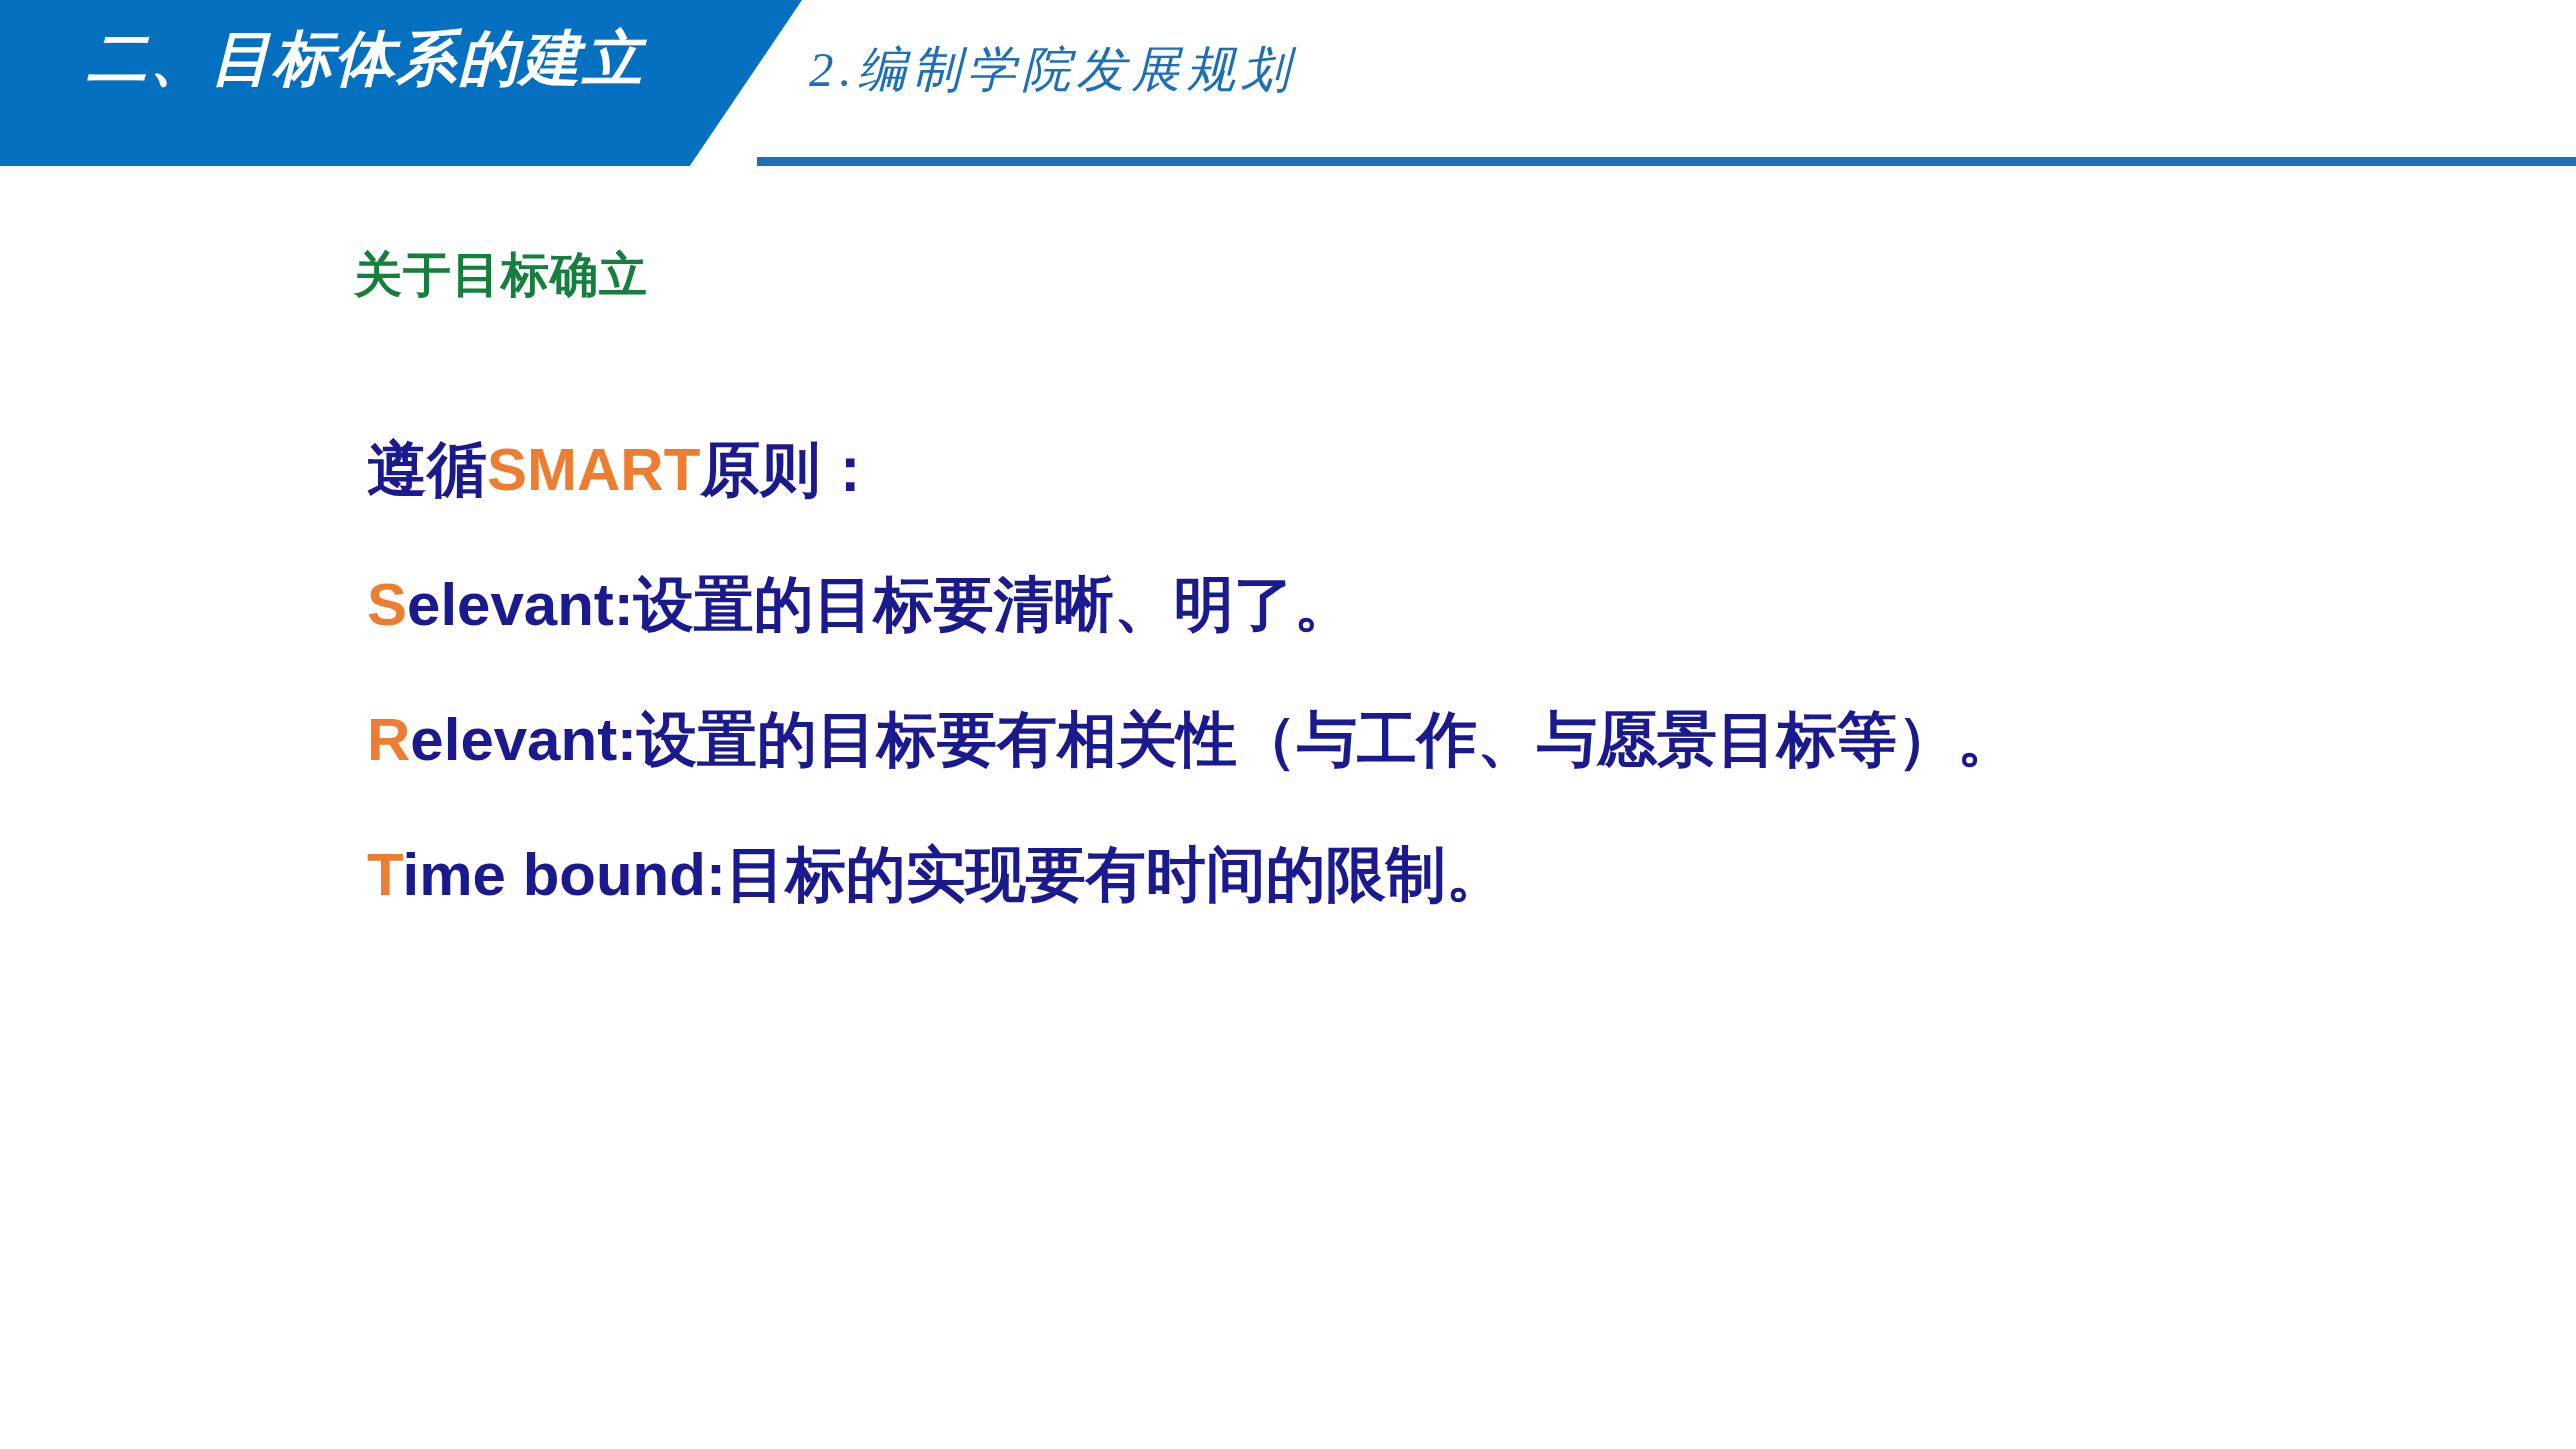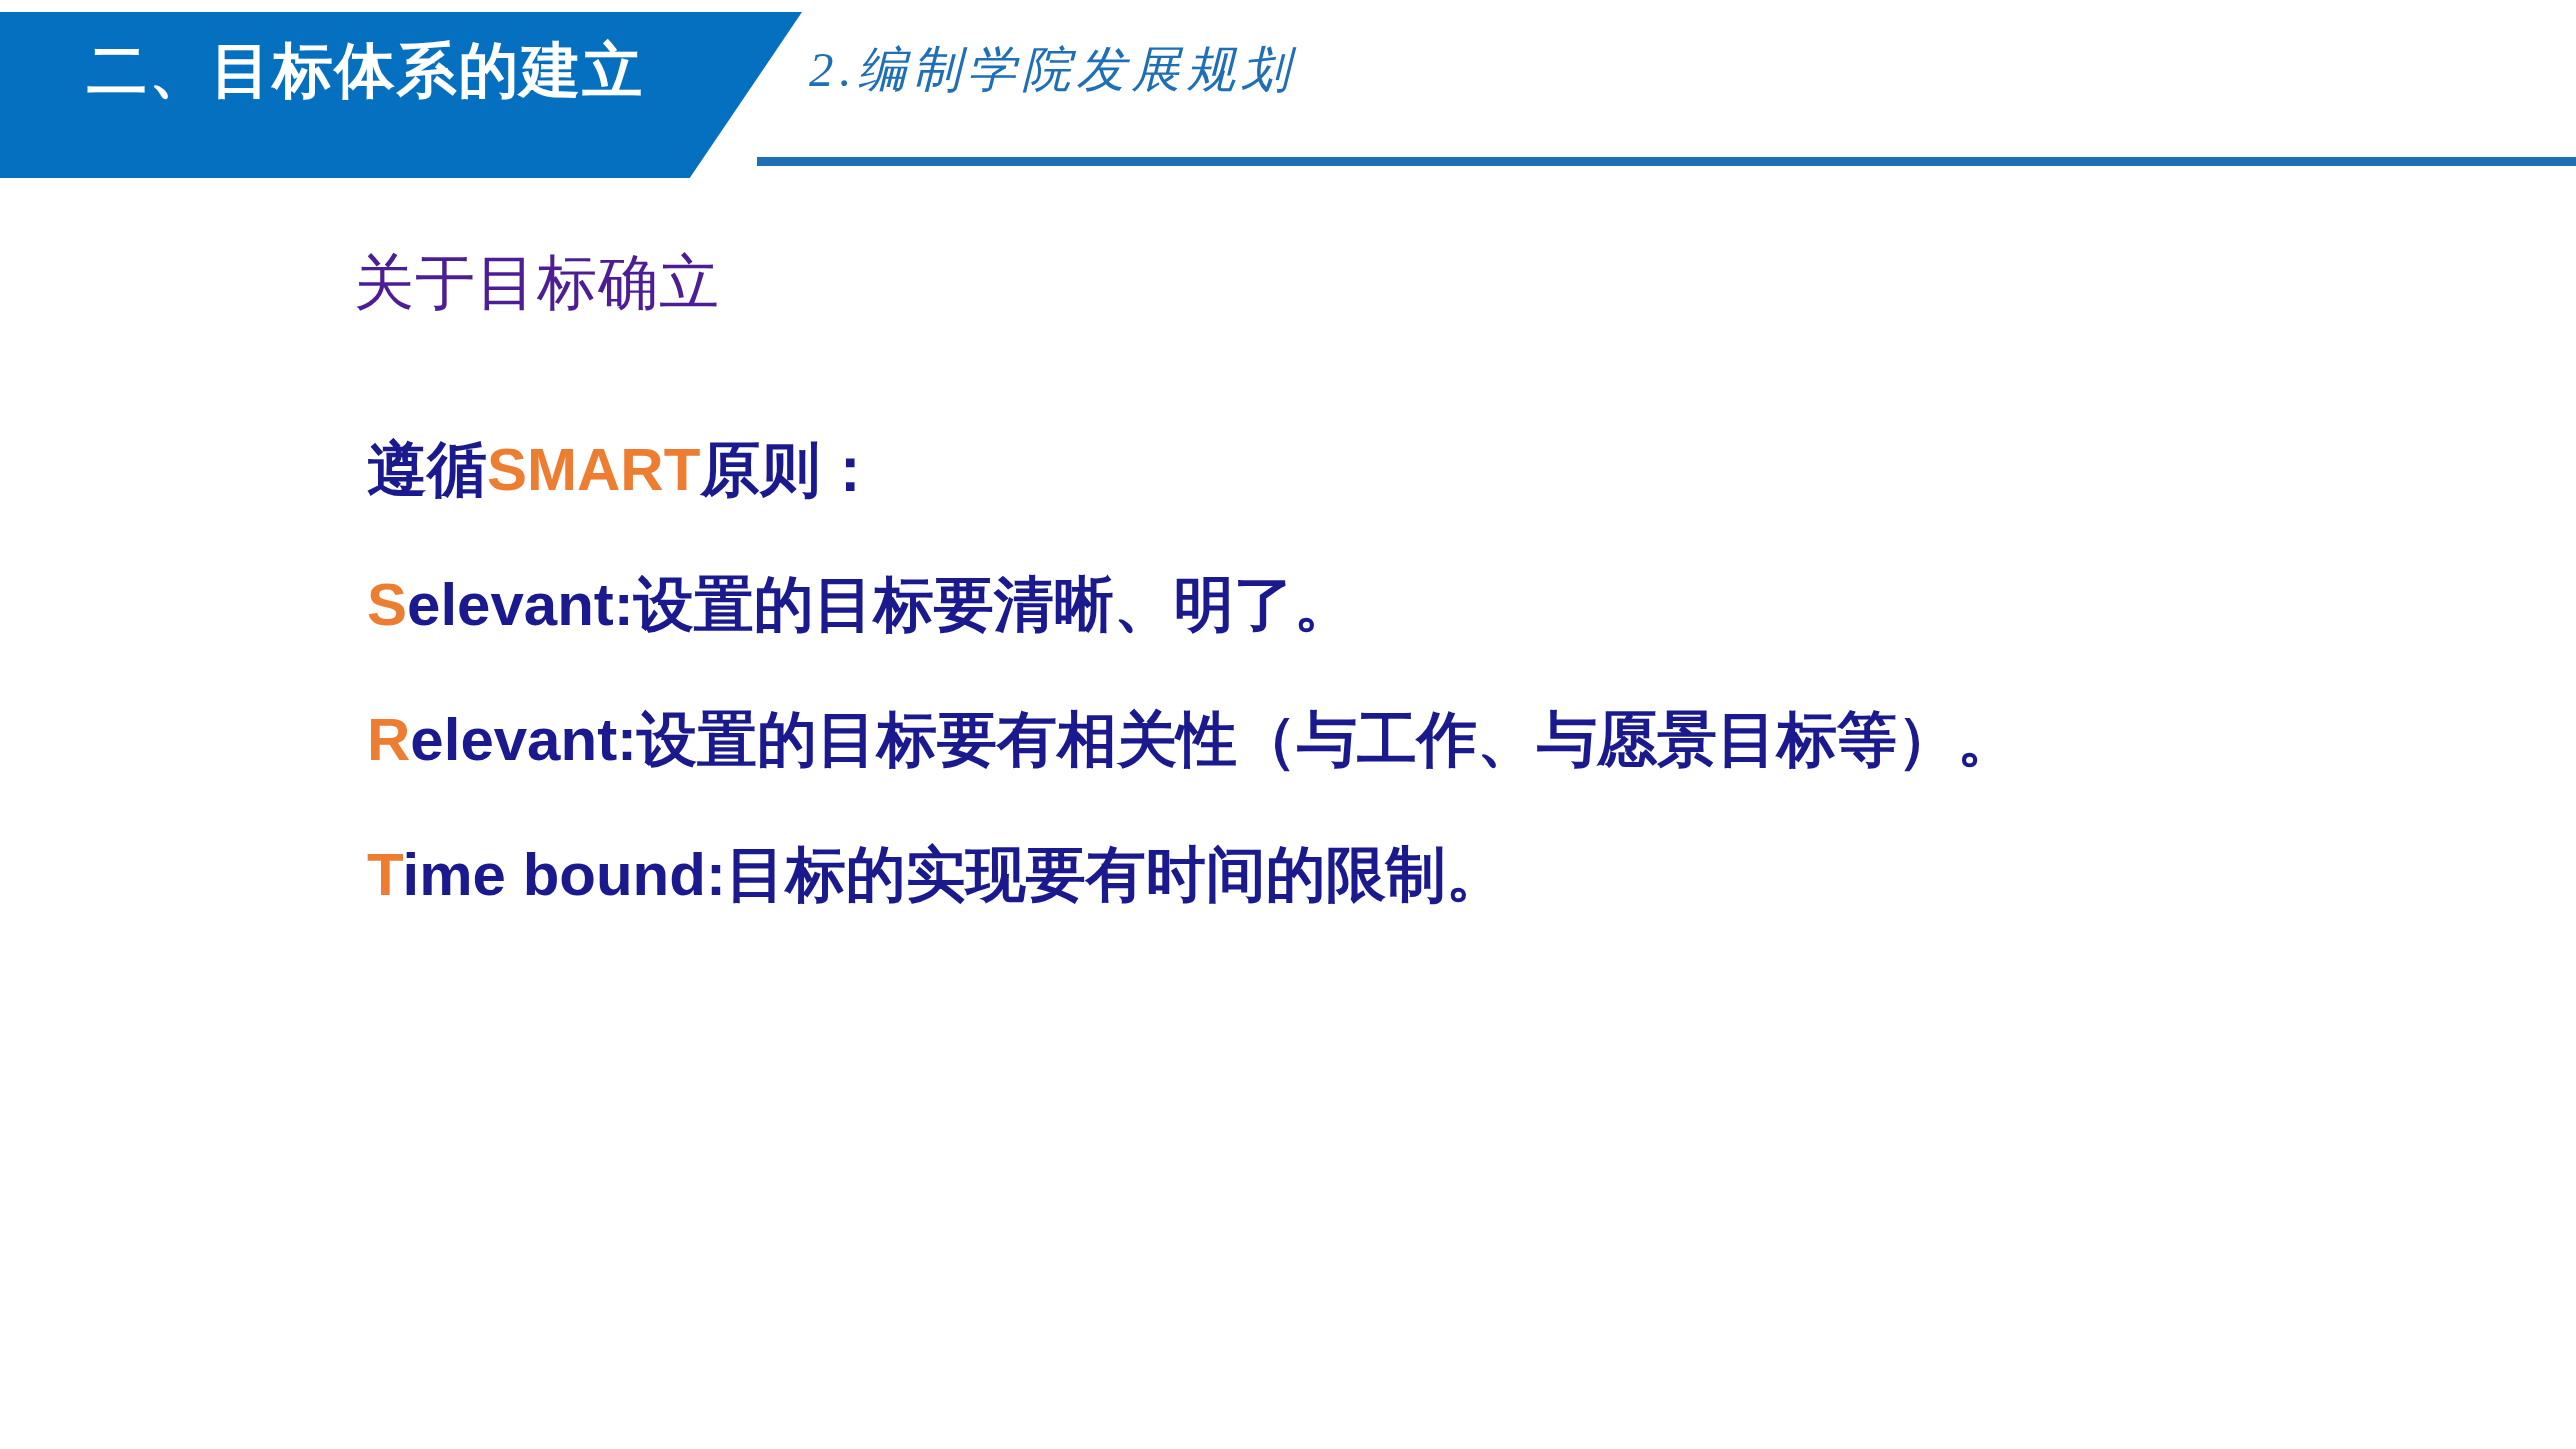--- a/index.html
+++ b/index.html
@@ -12,23 +12,24 @@
     height: 1450px;
     position: relative;
     overflow: hidden;
     font-family: "Liberation Sans", "DejaVu Sans", sans-serif;
   }
 
   
   #header-band {
     position: absolute;
     left: 0;
-    top: 12px;
+    top: 0;
     width: 802px;
     height: 148px;
+    font-style: italic;
   }
   #header-shape {
     position: absolute;
     left: 0;
     top: 0;
     width: 802px;
     height: 166px;
     background: #0670C0;
     clip-path: polygon(0 0, 100% 0, 86% 100%, 0 100%);
   }
@@ -63,23 +64,23 @@
     width: 1819px;
     height: 8.7px;
     background: #1F6FB7;
   }
 
   
   #section-heading {
     position: absolute;
     left: 354px;
     top: 243px;
-    font-size: 60px;
-    color: #4c1d95;
-    font-weight: normal;
+    font-size: 48px;
+    color: #15803d;
+    font-weight: bold;
     letter-spacing: 1px;
     white-space: nowrap;
   }
 
   #smart-list {
     position: absolute;
     left: 367px;
     top: 417px;
     width: 2125px;
     margin-top: 23px;

